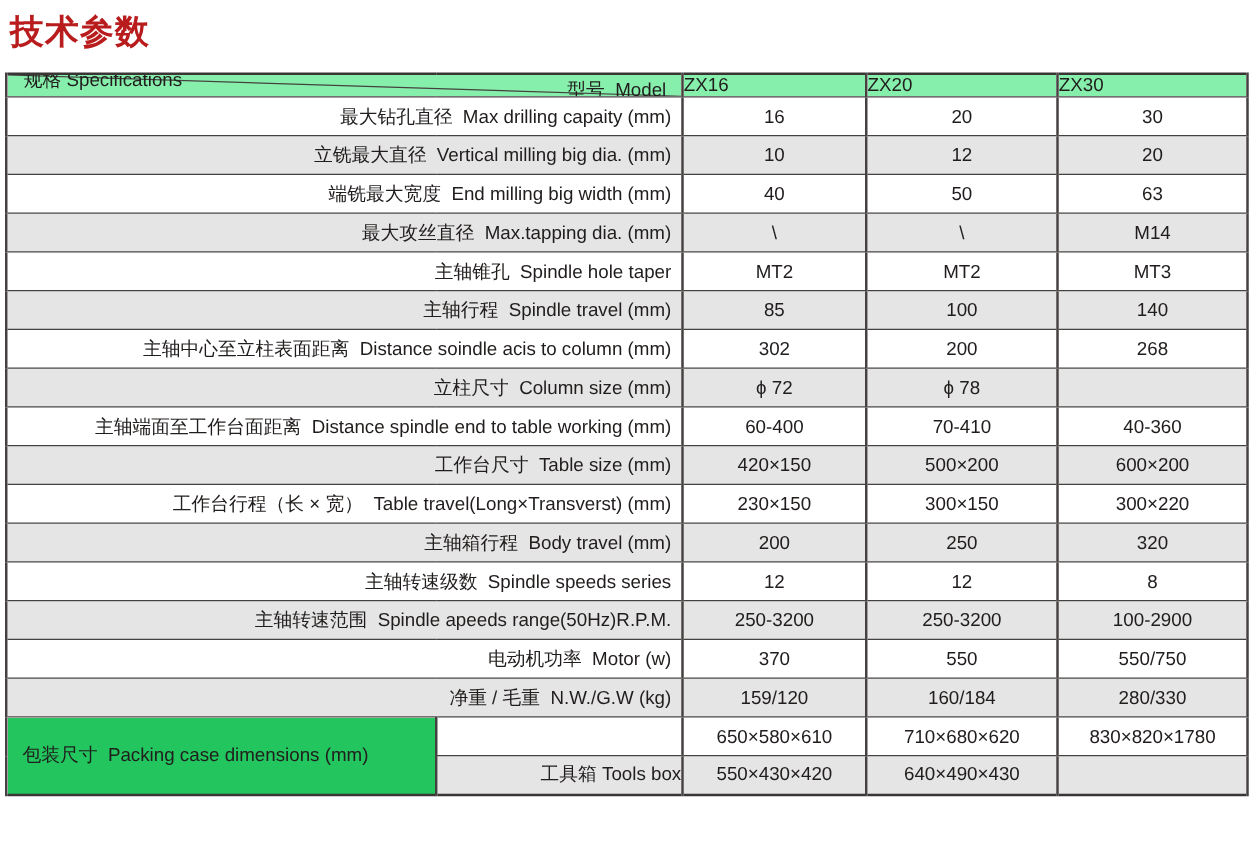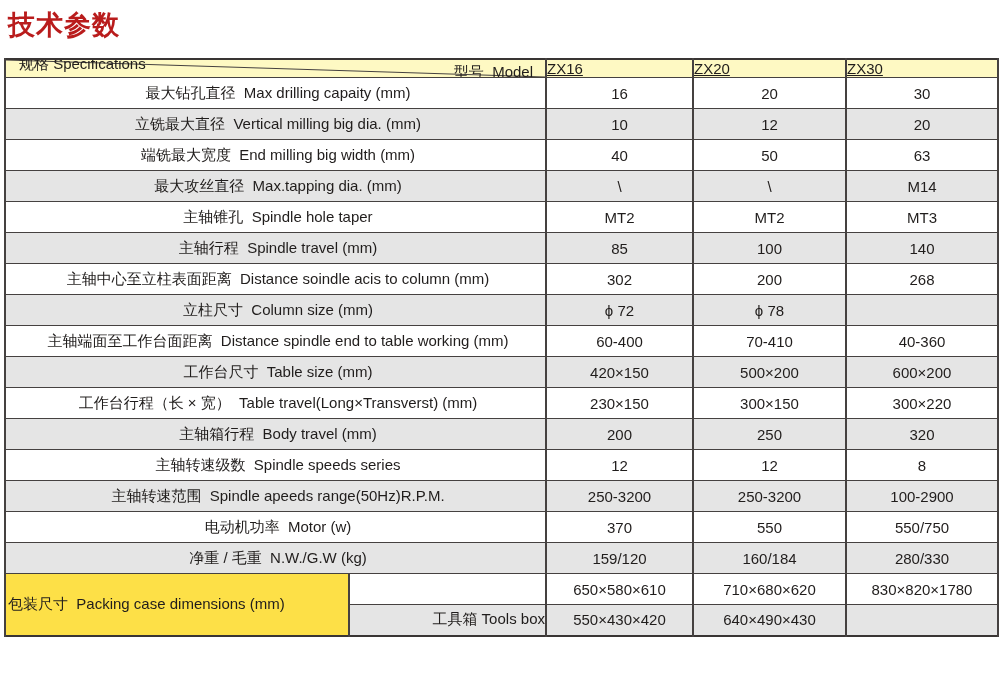--- a/index.html
+++ b/index.html
@@ -17,34 +17,34 @@
     border-collapse:collapse; table-layout:fixed;
     width:993px; margin:15px 0 0 4px;
     border:2px solid #393534;
   }
   th, td {
     border:1px solid #454140;
     border-left-width:2px; border-right-width:2px;
     height:31px; font-size:15px; font-weight:normal;
     overflow:hidden;
   }
-  thead th { height:14px; background:#fef9c3;text-decoration:underline; }
+  thead th { height:14px; background:#86efac; }
   tr.gray td { background:#e5e5e5; }
   td { background:#ffffff; }
 
-  td.label { text-align:center; padding:0 8px 0 13px; white-space:pre; }
+  td.label { text-align:right; padding:0 8px 0 13px; white-space:pre; }
   td.val   { text-align:center; white-space:nowrap; }
   th.model { text-align:left; }
 
   th.diag { position:relative; text-align:left; }
   th.diag svg { position:absolute; left:0; top:0; width:100%; height:100%; display:block; }
   th.diag .spec { position:absolute; left:13px; bottom:3px; font-size:15px; white-space:pre; }
   th.diag .model-lab { position:absolute; right:12px; top:3px; font-size:15px; white-space:pre; }
 
-  td.packing-label { text-align:left; padding-left:2px; white-space:pre; background:#fde047; }
+  td.packing-label { text-align:left; padding-left:12px; white-space:pre; background:#22c55e; }
   td.sub-center { text-align:right; white-space:pre; }
 </style>
 </head>
 <body>
 
 <div class="title">
   <span class="title-zh">技术参数</span>
 </div>
 
 <table class="params">

